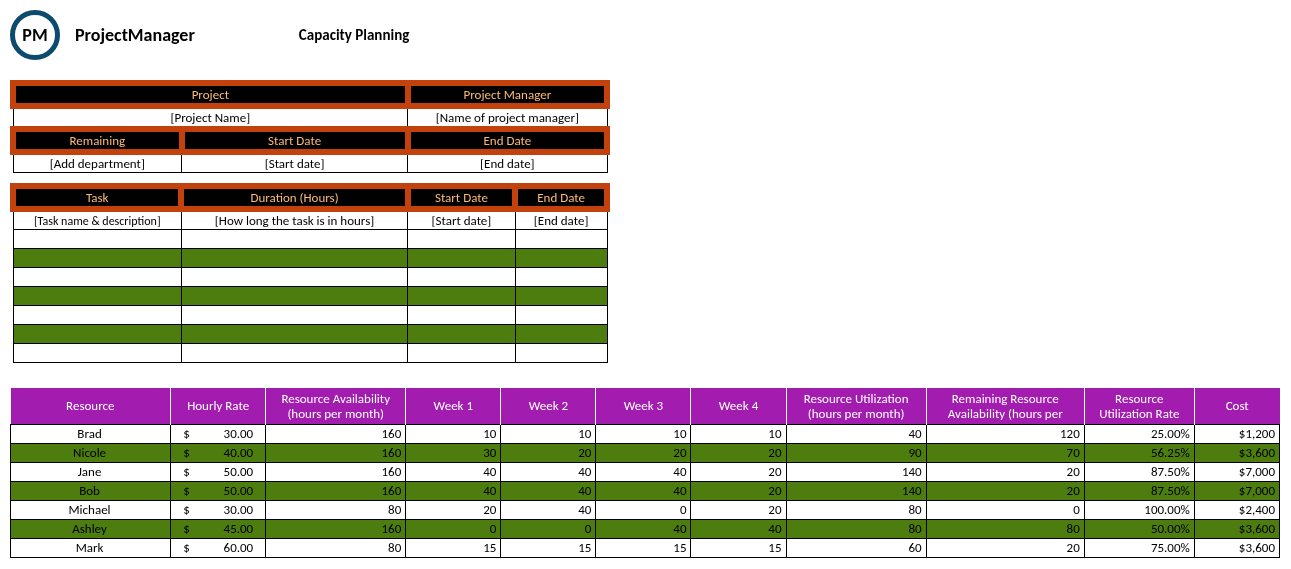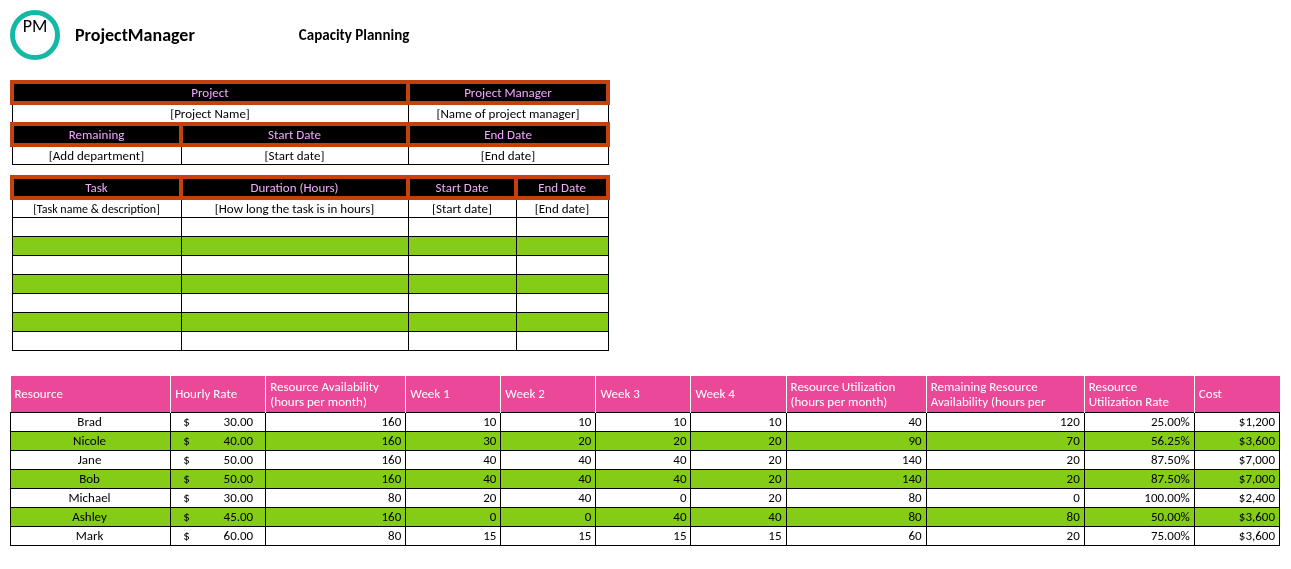--- a/index.html
+++ b/index.html
@@ -15,65 +15,65 @@
   .header {
     display: flex;
     align-items: center;
     gap: 15px;
     margin-bottom: 20px;
   }
   .logo-circle {
     width: 50px;
     height: 50px;
     border-radius: 50%;
-    border: 5px solid #14b8a6;
+    border: 5px solid #0c4a6e;
     display: flex;
-    align-items: flex-start;
+    align-items: center;
     justify-content: center;
-    font-weight: 400;
+    font-weight: 700;
     font-size: 18px;
   }
   .brand {
     font-size: 18px;
     font-weight: 700;
   }
   .title {
     font-size: 15px;
     font-weight: 700;
     margin-left: 89px;
   }
   table { border-collapse: collapse; }
   td, th {
     padding: 1px 6px;
     height: 19px;
     font-weight: 400;
   }
   .black-hdr {
     background: #000;
-    color: #f0abfc;
+    color: #fdba74;
     text-align: center;
-    border: 4px solid #c2410c;
+    border: 6px solid #c2410c;
   }
   .cell {
     border: 1px solid #000;
     text-align: center;
     background: #fff;
   }
-  .gray { background: #84cc16; }
+  .gray { background: #4d7c0f; }
   .num { text-align: right; padding-right: 4px; }
   .rate { display: flex; justify-content: space-between; padding: 0 6px; }
   .rate span:first-child { text-align: left; }
   .project-info { width: 600px; margin-bottom: 10px; }
   .task-table { width: 600px; margin-bottom: 25px; }
   .task-table td { height: 19px; }
   .resource-table { width: 1270px; }
   .resource-table th {
-    background: #ec4899;
+    background: #a21caf;
     color: #fff;
-    text-align: left;
+    text-align: center;
     border-right: 1px solid #fff;
     padding: 2px 4px;
     font-weight: 400;
     vertical-align: middle;
   }
   .resource-table th:last-child { border-right: none; }
   .resource-table td { border: 1px solid #000; }
   .rname { text-align: center; padding-left: 4px; }
 </style>
 </head>

